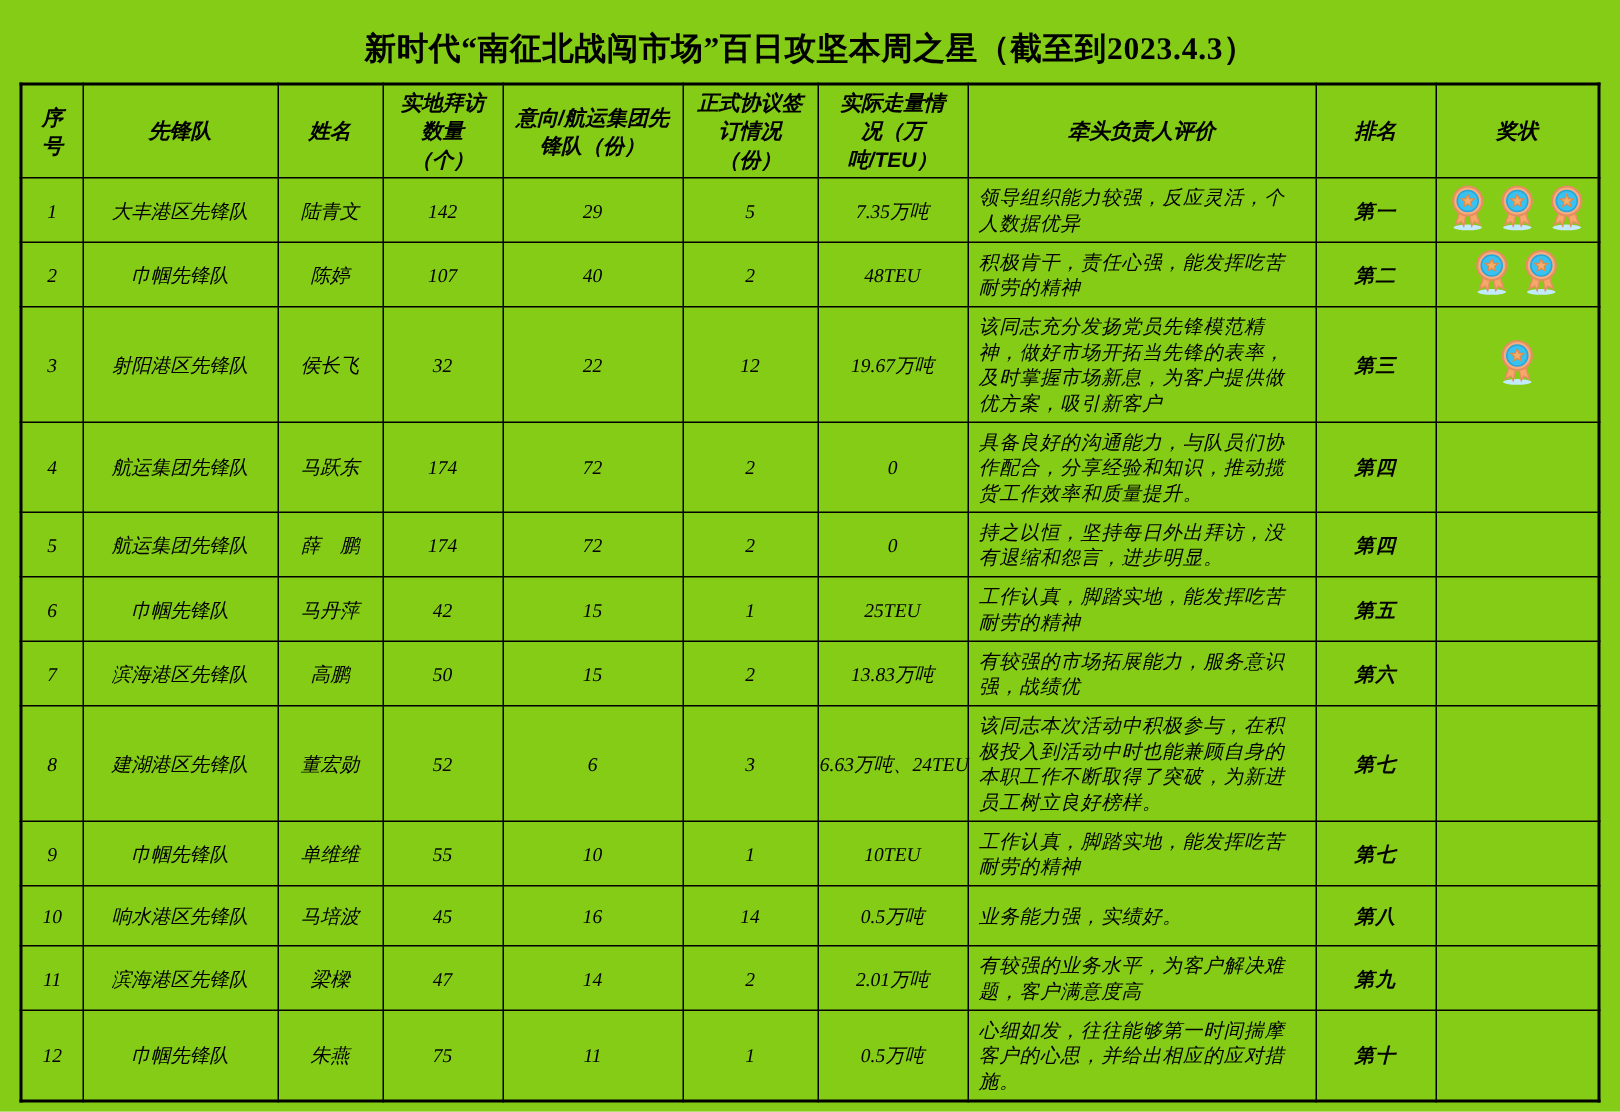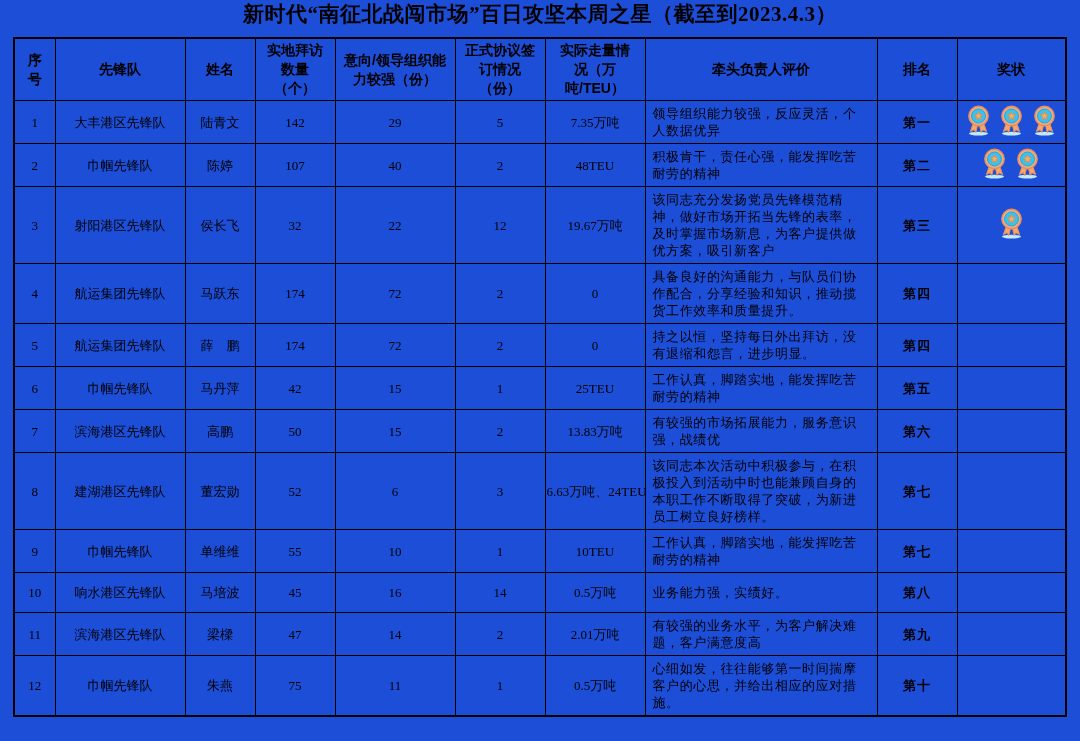--- a/index.html
+++ b/index.html
@@ -3,35 +3,36 @@
 <meta charset="utf-8">
 <style>
   * { margin: 0; padding: 0; box-sizing: border-box; }
   html, body { background: #ffffff; }
   body {
     width: 1080px; height: 741px;
     font-family: "Liberation Serif", serif;
     color: #000;
     overflow: hidden;
   }
-  .page { width: 1080px; height: 741px; background: #1d4ed8; padding-top: 0; }
+  .page { width: 1080px; height: 741px; background: #84cc16; padding-top: 18px; }
   .title {
     text-align: center;
     font-family: "Liberation Serif", serif;
     font-size: 21px;
     font-weight: bold;
     letter-spacing: 0.5px;
     margin-bottom: 9px;
   }
   table.data-table {
     width: 1052px;
     margin: 0 auto;
     border-collapse: collapse;
     table-layout: fixed;
     border: 2px solid #000;
+    font-style: italic;
   }
   .data-table th, .data-table td {
     border: 1px solid #000;
     vertical-align: middle;
   }
   .data-table th {
     font-family: "Liberation Sans", sans-serif;
     font-size: 14px;
     font-weight: bold;
     text-align: center;
@@ -78,21 +79,21 @@
         <col style="width:232px">
         <col style="width:80px">
       <col style="width:109px">
     </colgroup>
     <thead>
       <tr>
         <th>序号</th>
         <th>先锋队</th>
         <th>姓名</th>
         <th>实地拜访数量（个）</th>
-        <th>意向/领导组织能力较强（份）</th>
+        <th>意向/航运集团先锋队（份）</th>
         <th>正式协议签订情况（份）</th>
         <th>实际走量情况（万吨/TEU）</th>
         <th>牵头负责人评价</th>
         <th>排名</th>
         <th>奖状</th>
       </tr>
     </thead>
     <tbody>
     <tr>
       <td class="cell-no">1</td>

